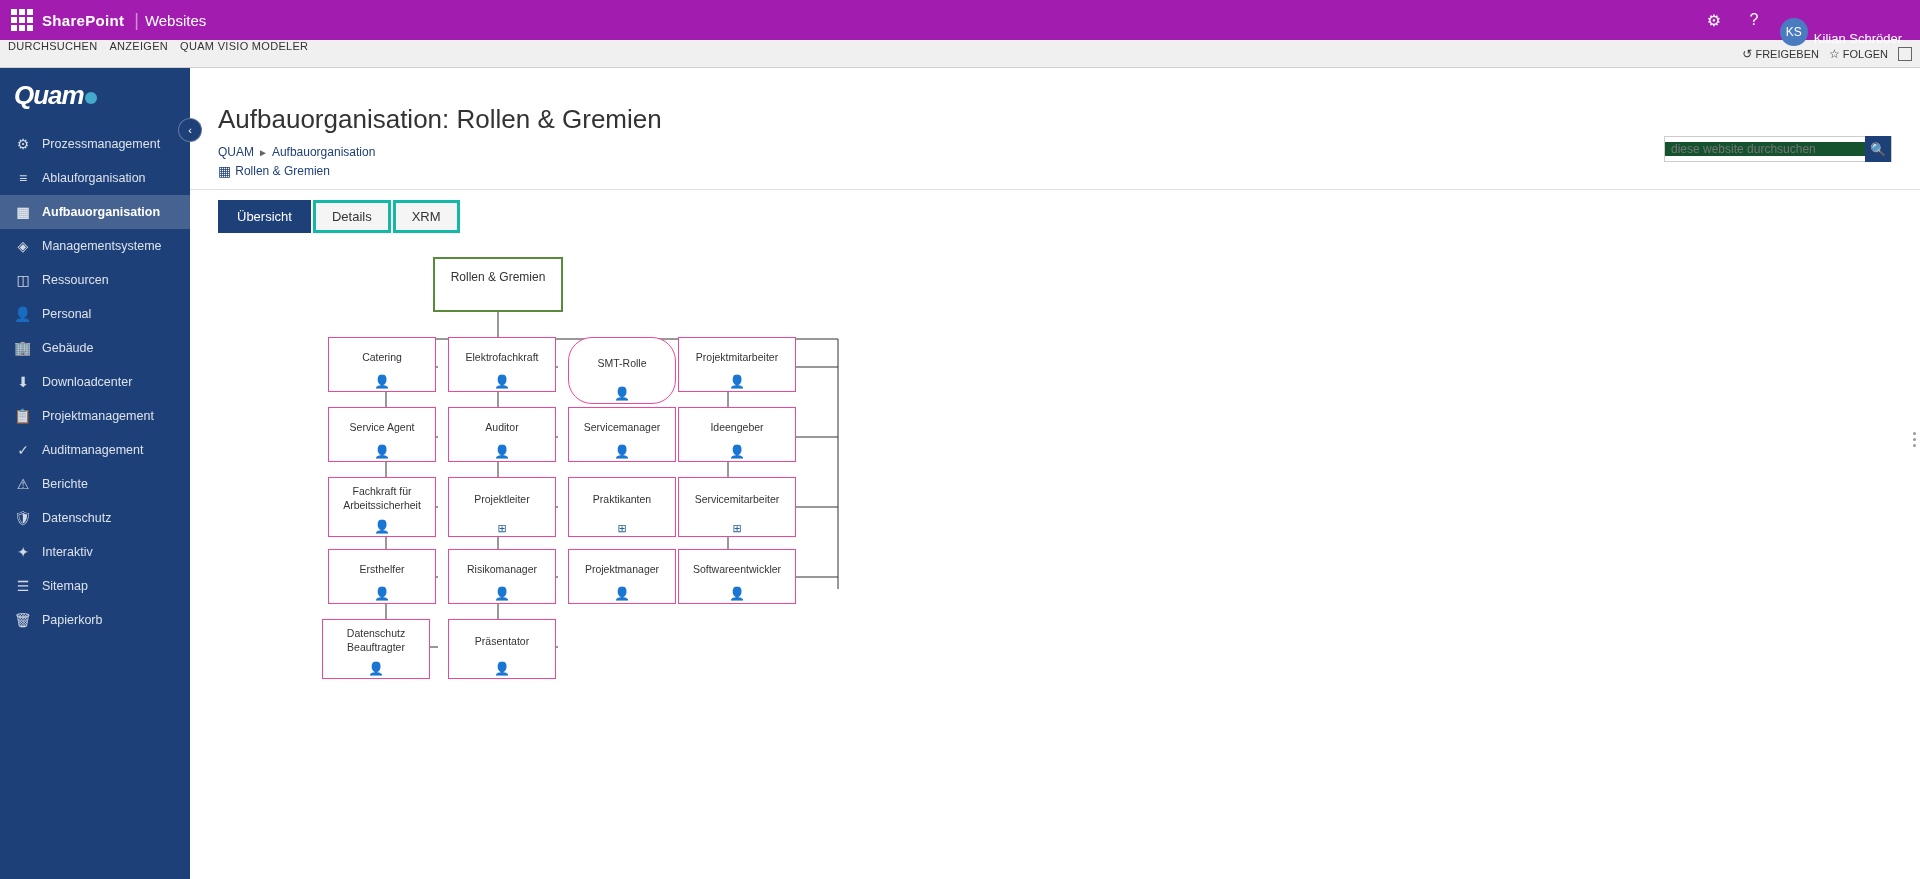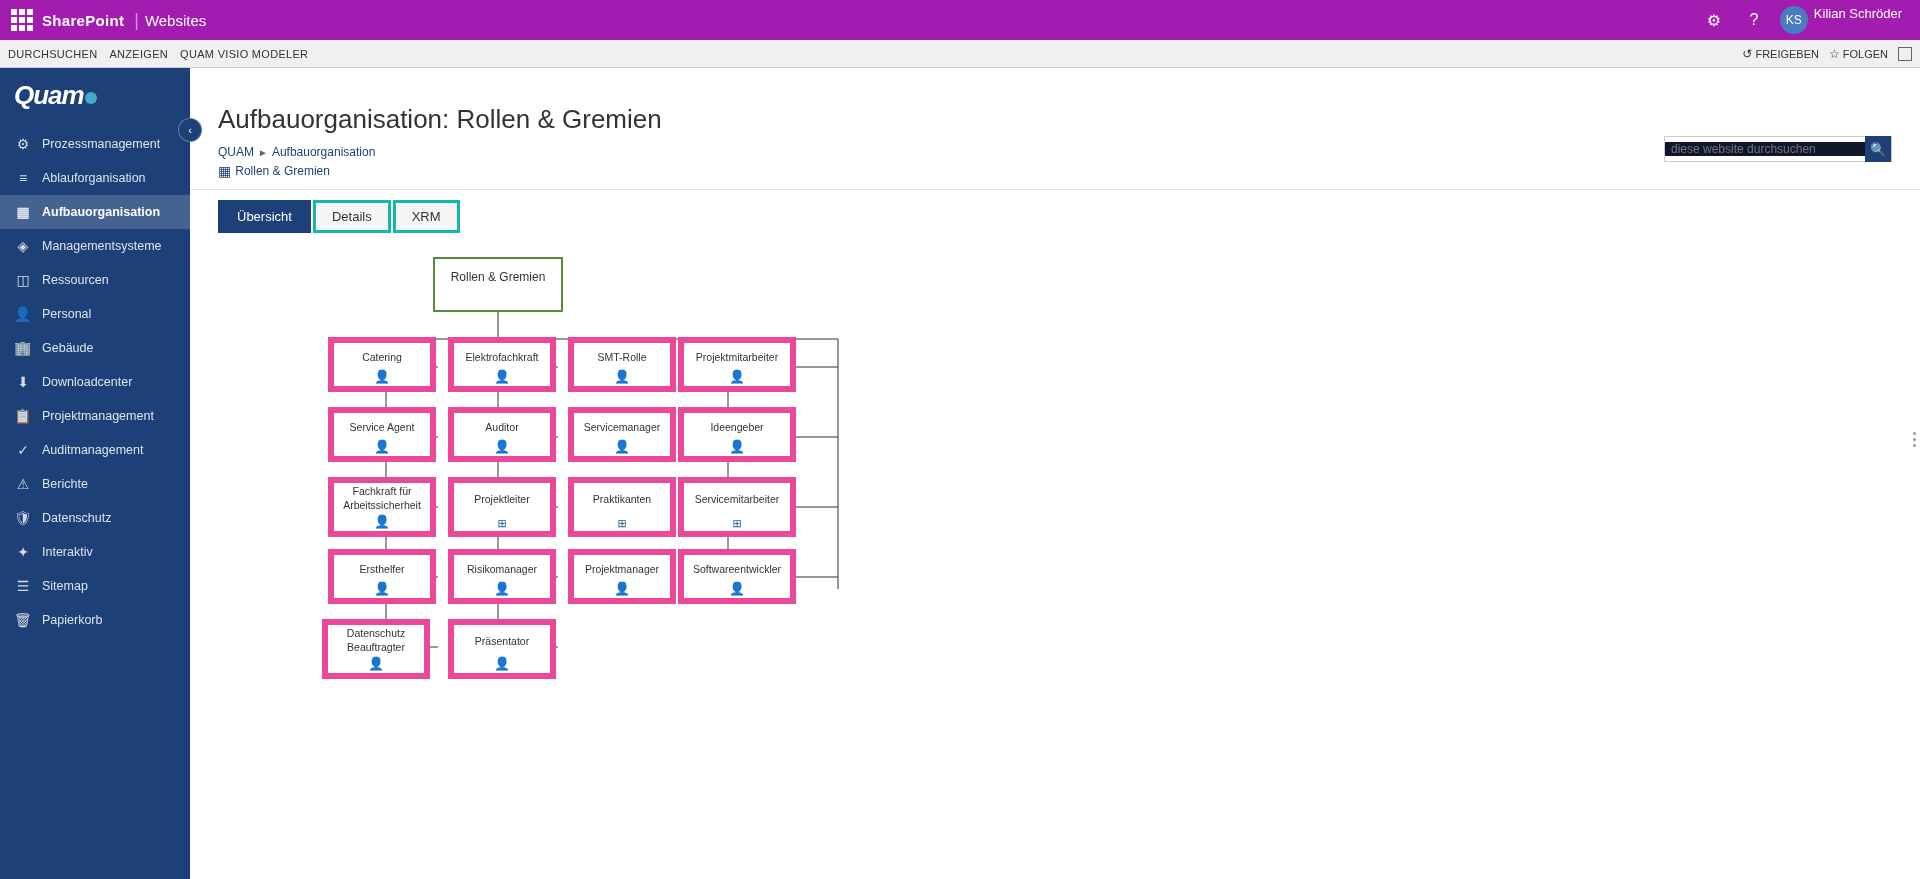--- a/index.html
+++ b/index.html
@@ -65,21 +65,21 @@
     }
     .top-bar-icon-btn {
       width: 36px; height: 40px;
       display: flex; align-items: center; justify-content: center;
       cursor: pointer;
       color: #fff;
       font-size: 16px;
     }
     .top-bar-user {
       display: flex;
-      align-items: flex-start;
+      align-items: flex-end;
       cursor: pointer;
       color: #fff;
       font-size: 13px;
       padding: 0 8px;
       height: 40px;
       margin-top: 12px;
     }
     .top-bar-user-avatar {
       width: 28px; height: 28px;
       border-radius: 50%;
@@ -88,21 +88,20 @@
       font-size: 12px;
       margin-right: 6px;
       color: #fff;
     }
 
     
     .sec-bar {
       background: #f0f0f0;
       height: 28px;
       display: flex;
-      align-items: center;
       padding: 0 8px;
       border-bottom: 1px solid #d0d0d0;
       font-size: 11px;
       color: #333;
       gap: 12px;
     }
     .sec-bar-item {
       cursor: pointer;
       text-transform: uppercase;
       font-size: 11px;
@@ -251,21 +250,21 @@
       background: #fff;
       height: 26px;
     }
     .search-input {
       border: none;
       outline: none;
       font-size: 12px;
       padding: 0 6px;
       width: 200px;
       color: #999;
-      background: #0f172a;
+      background: #14532d;
     }
     .search-btn {
       width: 26px; height: 26px;
       background: #1e4078;
       display: flex; align-items: center; justify-content: center;
       cursor: pointer;
       color: #fff;
       font-size: 13px;
     }
 
@@ -295,21 +294,21 @@
     
     .org-area {
       flex: 1;
       overflow: auto;
       padding: 16px 28px;
       position: relative;
     }
 
     .node-box {
       position: absolute;
-      border: 6px solid #ec4899;
+      border: 1px solid #ec4899;
       background: #fff;
       font-size: 10.5px;
       color: #333;
       text-align: center;
       display: flex;
       flex-direction: column;
       align-items: center;
       justify-content: center;
       padding: 4px 4px 20px;
     }
@@ -554,21 +553,21 @@
         </div>
 
         <div class="node-box" style="left:110px;top:88px;width:108px;height:55px;">
           <span>Catering</span>
           <span class="node-person-icon">👤</span>
         </div>
         <div class="node-box" style="left:230px;top:88px;width:108px;height:55px;">
           <span>Elektrofachkraft</span>
           <span class="node-person-icon">👤</span>
         </div>
-        <div class="node-box" style="left:350px;top:88px;width:108px;height:55px;">
+        <div class="node-box" style="left:350px;top:88px;width:108px;height:67px;border-radius:24px;">
           <span>SMT-Rolle</span>
           <span class="node-person-icon">👤</span>
         </div>
         <div class="node-box" style="left:460px;top:88px;width:118px;height:55px;">
           <span>Projektmitarbeiter</span>
           <span class="node-person-icon">👤</span>
         </div>
 
         <div class="node-box" style="left:110px;top:158px;width:108px;height:55px;">
           <span>Service Agent</span>

